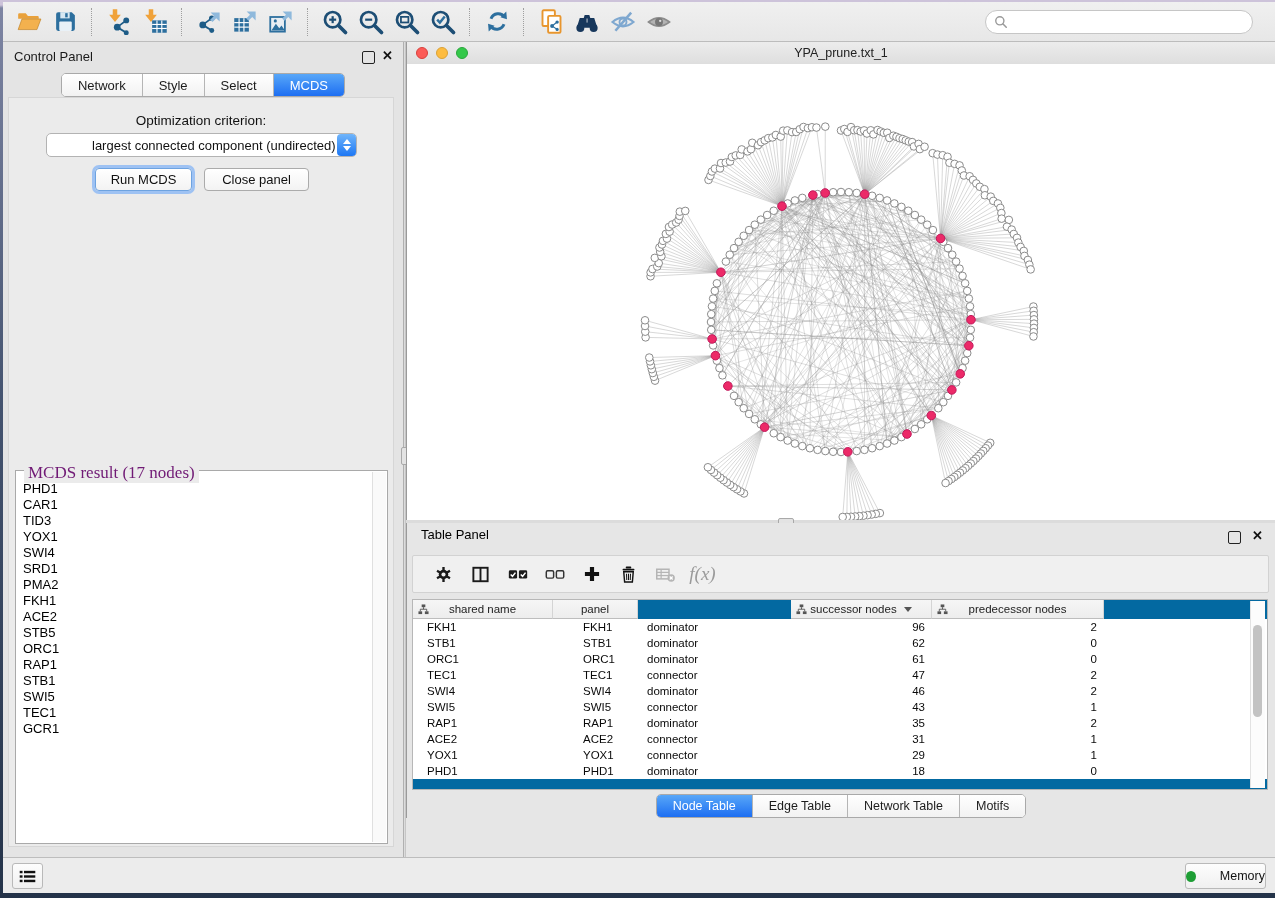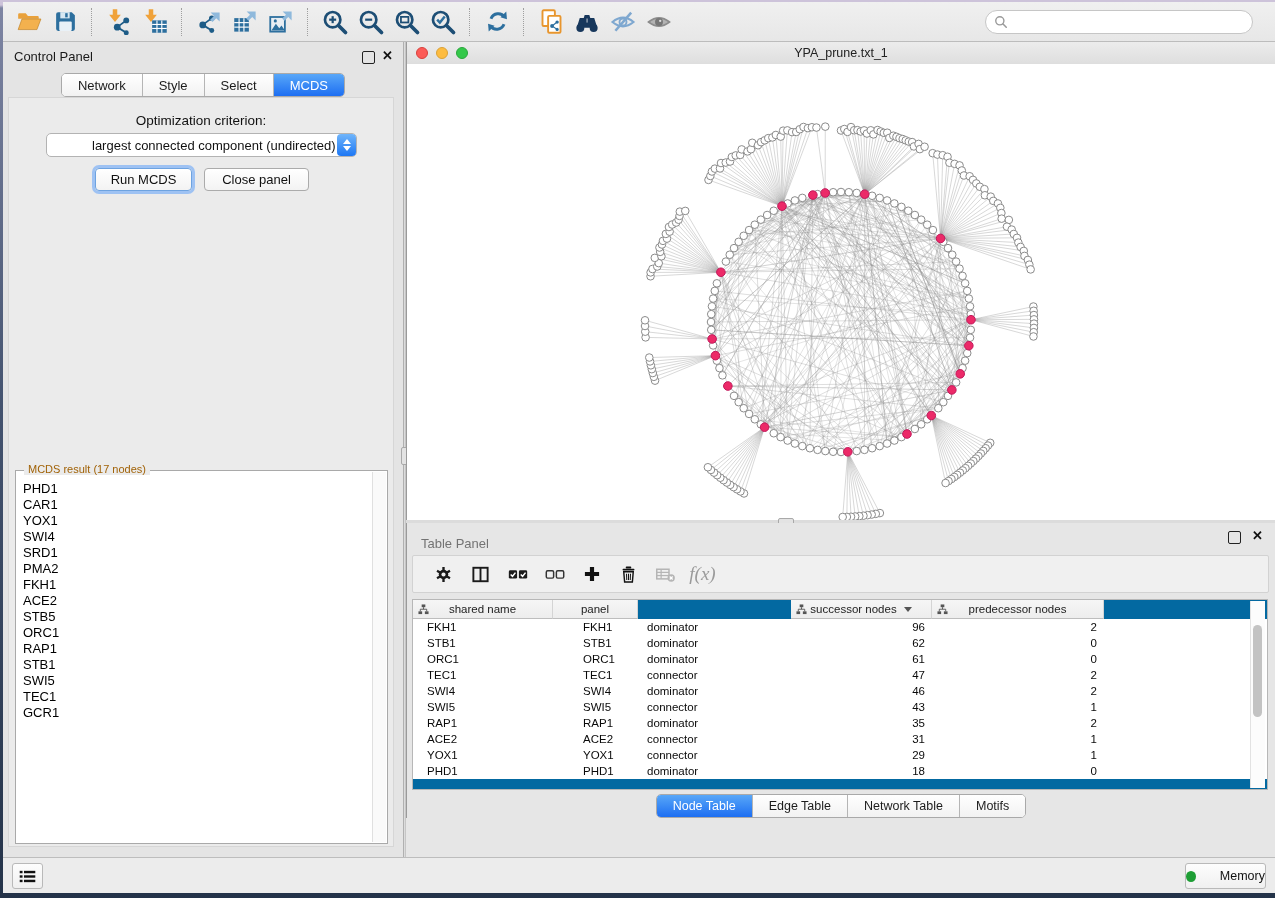--- a/index.html
+++ b/index.html
@@ -34,42 +34,42 @@
   #criterion .val{flex:1;font-size:13px;padding-left:9px;color:#111;white-space:nowrap;overflow:hidden;}
   #criterion .stepper{width:19px;height:22px;border-radius:4px;background:linear-gradient(#6fb5fb,#1d77f4);
     display:flex;flex-direction:column;align-items:center;justify-content:center;gap:2px;margin-right:0px;}
   .arr-up{width:0;height:0;border-left:4px solid transparent;border-right:4px solid transparent;border-bottom:5px solid #fff;}
   .arr-dn{width:0;height:0;border-left:4px solid transparent;border-right:4px solid transparent;border-top:5px solid #fff;}
   .mac-btn{position:absolute;height:23px;background:linear-gradient(#ffffff,#f3f3f3);border:1px solid #ababab;
     border-radius:4px;font-size:13px;color:#111;display:flex;align-items:center;justify-content:center;box-sizing:border-box;}
   #run-btn{left:86px;top:70px;width:97px;box-shadow:0 0 0 3px rgba(95,160,250,.55);border-color:#6ea3e0;}
   #closep-btn{left:195px;top:70px;width:105px;}
   #result-box{position:absolute;left:6px;top:372px;width:371px;height:372px;border:1px solid #a9a9a9;background:#fff;}
-  #result-legend{position:absolute;left:8px;top:-8px;background:#ebebeb;padding:0 4px;font-size:11px;color:#a16207;}
+  #result-legend{position:absolute;left:8px;top:-8px;background:#ebebeb;padding:0 4px;font-size:17px;color:#701a75;font-family:Liberation Serif, serif;}
   #result-list{position:absolute;left:2px;top:10px;right:15px;bottom:2px;overflow:hidden;}
   .res-item{font-size:13px;color:#000;line-height:16px;padding-left:5px;}
   #result-scroll{position:absolute;right:1px;top:1px;width:13px;bottom:1px;background:#fafafa;border-left:1px solid #e0e0e0;}
   
   #vsplit{position:absolute;left:400px;top:40px;width:3px;bottom:35px;background:#dcdcdc;border-left:1px solid #b0b0b0;border-right:1px solid #c6c6c6;box-sizing:border-box;}
   #vsplit .grip{position:absolute;left:-3px;top:405px;width:8px;height:16px;background:#e3e3e3;border:1px solid #a9a9a9;border-radius:2px;}
   #hsplit{position:absolute;left:403px;top:518px;right:0;height:3px;background:#dcdcdc;}
   #hsplit .grip{position:absolute;left:372px;top:-2px;width:14px;height:7px;background:#e3e3e3;border:1px solid #a9a9a9;border-radius:2px;}
   
   #net-window{position:absolute;left:403px;top:40px;right:0;height:518px;background:#fff;border-left:1px solid #9a9a9a;box-sizing:border-box;}
   #net-titlebar{position:absolute;left:0;top:0;right:0;height:22px;background:linear-gradient(#ececec,#dedede);
     border-bottom:1px solid #bdbdbd;}
   .tl{position:absolute;top:5px;width:12px;height:12px;border-radius:50%;box-sizing:border-box;}
   #tl-red{left:9px;background:#fc5b57;border:1px solid #d8413c;}
   #tl-yellow{left:29px;background:#fdbc40;border:1px solid #dba236;}
   #tl-green{left:49px;background:#34c84a;border:1px solid #2aa73c;}
   #net-title{position:absolute;left:0;right:0;top:4px;text-align:center;font-size:12.5px;color:#222;}
   #net-canvas{position:absolute;left:0;top:22px;right:0;bottom:0;background:#fff;}
   
   #table-panel{position:absolute;left:403px;top:521px;right:0;height:295px;background:#e6e6e6;border-left:1px solid #9a9a9a;box-sizing:border-box;}
-  #tp-title{position:absolute;left:14px;top:13px;font-size:13px;color:#737373;}
+  #tp-title{position:absolute;left:14px;top:4px;font-size:13px;color:#000000;}
   #tp-toolbar{position:absolute;left:5px;top:32px;right:6px;height:38px;background:#f0f0f0;border:1px solid #d2d2d2;
     border-radius:2px;display:flex;align-items:center;padding-left:12px;box-sizing:border-box;}
   .tpbtn{width:37px;height:30px;display:flex;align-items:center;justify-content:center;flex:0 0 auto;}
   .fx-label{font-family:"Liberation Serif",serif;font-style:italic;font-size:19px;color:#9a9a9a;}
   #tp-table{position:absolute;left:5px;top:76px;right:7px;height:191px;background:#0369a1;border:1px solid #b7b7b7;box-sizing:border-box;overflow:hidden;}
   #thead{position:absolute;left:0;top:0;height:19px;display:flex;}
   .th{background:linear-gradient(#f6f6f6,#ededed);border-right:1px solid #d4d4d4;border-bottom:1px solid #bdbdbd;
     box-sizing:border-box;position:relative;display:flex;align-items:center;justify-content:center;font-size:11.5px;color:#222;}
   .th .tree{position:absolute;left:5px;top:4px;}
   .sortdn{width:0;height:0;border-left:4px solid transparent;border-right:4px solid transparent;border-top:5px solid #555;margin-left:7px;}
@@ -276,20 +276,21 @@
             <span class="arr-dn"></span>
           </span>
       </div>
       <div class="mac-btn" id="run-btn">Run MCDS</div>
       <div class="mac-btn" id="closep-btn">Close panel</div>
       <div id="result-box">
         <span id="result-legend">MCDS result (17 nodes)</span>
         <div id="result-list">
             <div class="res-item">PHD1</div>
             <div class="res-item">CAR1</div>
+            <div class="res-item">TID3</div>
             <div class="res-item">YOX1</div>
             <div class="res-item">SWI4</div>
             <div class="res-item">SRD1</div>
             <div class="res-item">PMA2</div>
             <div class="res-item">FKH1</div>
             <div class="res-item">ACE2</div>
             <div class="res-item">STB5</div>
             <div class="res-item">ORC1</div>
             <div class="res-item">RAP1</div>
             <div class="res-item">STB1</div>

